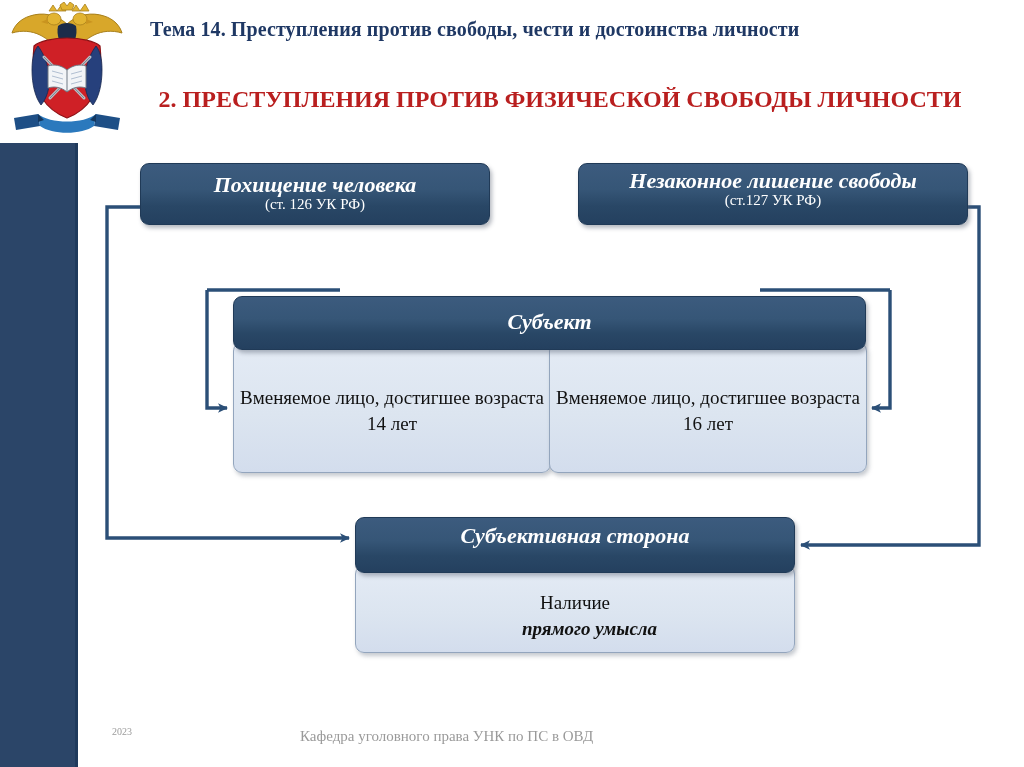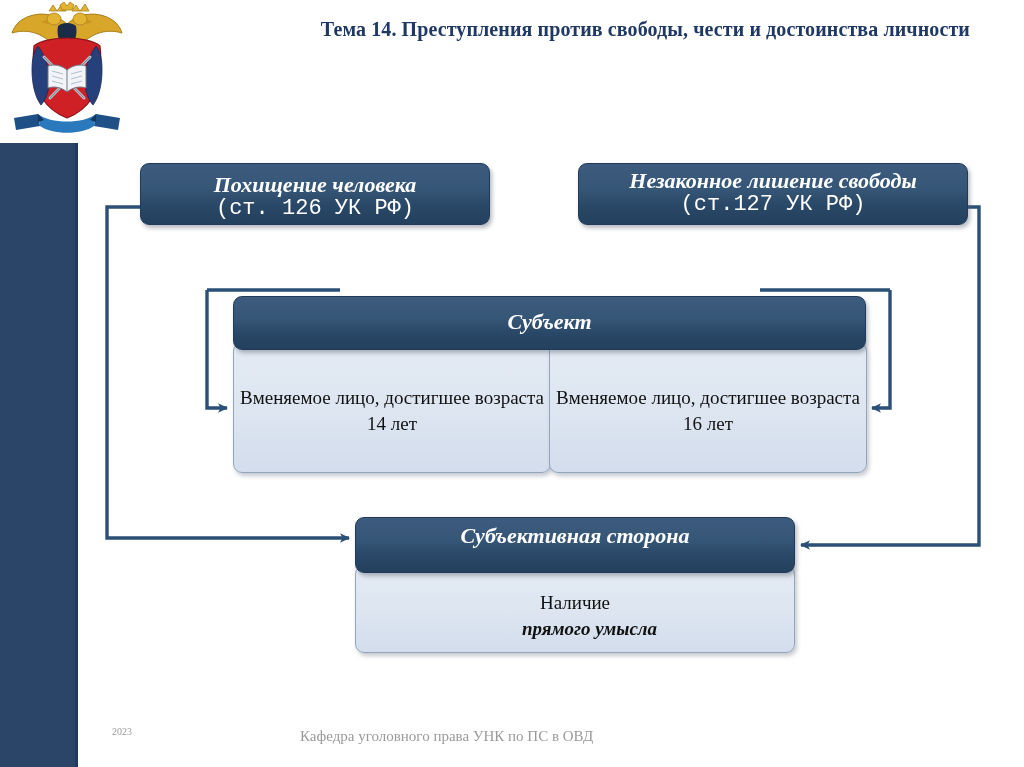--- a/index.html
+++ b/index.html
@@ -19,21 +19,21 @@
     border-right:3px solid #1f3a5c;
     box-sizing:border-box;
   }
 
   
   .emblem{position:absolute;left:8px;top:2px;width:118px;height:140px;}
 
   
   .topic{
     position:absolute;left:150px;top:18px;width:820px;
-    text-align:right;
+    text-align:left;
     font-size:20px;font-weight:bold;color:#1f3864;
     font-family:"Liberation Serif", serif;
     letter-spacing:.1px;
   }
   .maintitle{
     position:absolute;left:120px;top:84px;width:880px;
     text-align:center;
     font-size:24px;font-weight:bold;color:#b91f1f;
     line-height:1.28;
     font-family:"Liberation Serif", serif;
@@ -61,23 +61,22 @@
     border-radius:9px;
     box-shadow:2px 3px 4px rgba(110,120,135,.4);
   }
 
   .t-head{
     font-style:italic;font-weight:bold;
     font-size:22px;
     line-height:1.05;
   }
   .t-sub{
-    font-size:22px;font-style:normal;font-weight:normal;
+    font-size:15px;font-style:normal;font-weight:normal;
     line-height:1.15;
-    font-family:Liberation Mono, monospace;
   }
   .t-body{
     font-size:19px;line-height:1.35;
   }
   .t-body b{font-style:italic;font-weight:bold;margin-left:29px;}
 
   
   #box-kidnap{left:140px;top:163px;width:350px;height:62px;padding-top:9px;}
   #box-unlawful{left:578px;top:163px;width:390px;height:62px;padding-top:5px;}
 
@@ -153,20 +152,21 @@
         <path d="M6 116 L30 112 L32 124 L8 128 Z" fill="#1e4f86"></path>
         <path d="M88 112 L112 116 L110 128 L86 124 Z" fill="#1e4f86"></path>
         <path d="M30 112 C42 122 76 122 88 112 L86 124 C74 133 44 133 32 124 Z" fill="#2b79bd"></path>
         <path d="M30 112 L36 118 L30 120 Z" fill="#14375e"></path>
         <path d="M88 112 L82 118 L88 120 Z" fill="#14375e"></path>
       </g>
     </svg>
   </div>
 
   <div class="topic">Тема 14. Преступления против свободы, чести и достоинства личности</div>
+  <div class="maintitle">2. ПРЕСТУПЛЕНИЯ ПРОТИВ ФИЗИЧЕСКОЙ СВОБОДЫ ЛИЧНОСТИ</div>
 
   <svg class="conn" viewBox="0 0 1024 767" xmlns="http://www.w3.org/2000/svg">
     <defs>
       <marker id="arrR" markerWidth="11" markerHeight="11" refX="9" refY="5.5" orient="auto" markerUnits="userSpaceOnUse">
         <path d="M0,0.8 L10,5.5 L0,10.2 L2.6,5.5 Z" fill="#2b4f77"></path>
       </marker>
       <marker id="arrL" markerWidth="11" markerHeight="11" refX="9" refY="5.5" orient="auto" markerUnits="userSpaceOnUse">
         <path d="M0,0.8 L10,5.5 L0,10.2 L2.6,5.5 Z" fill="#2b4f77"></path>
       </marker>
     </defs>

